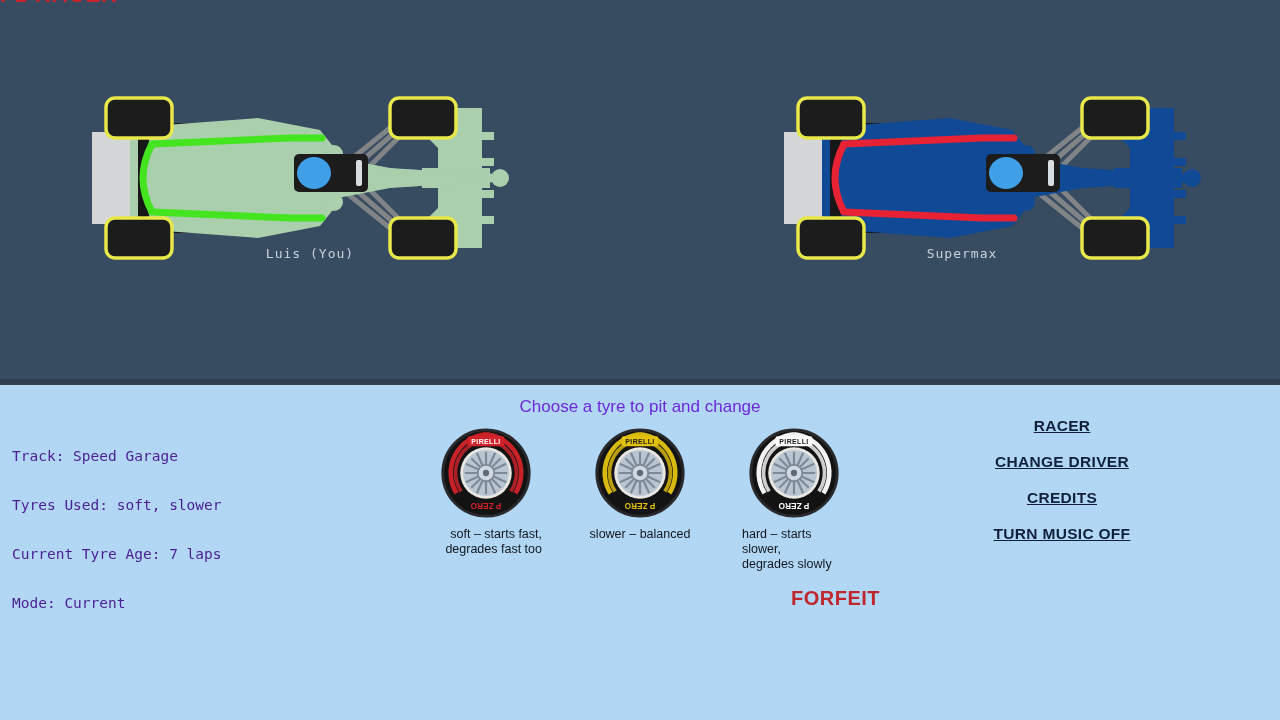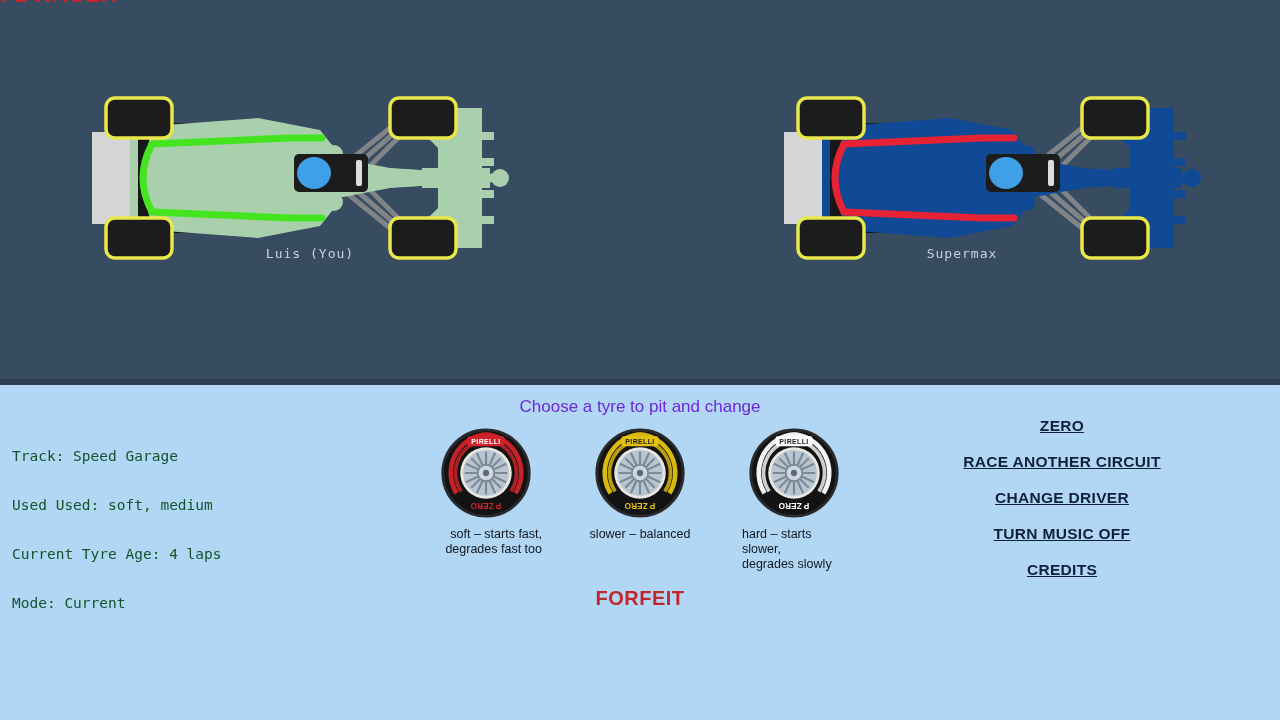--- a/index.html
+++ b/index.html
@@ -87,21 +87,21 @@
   }
 
   
   .info {
     position: absolute;
     left: 12px;
     top: 30px;
     font-family: "DejaVu Sans Mono", "Liberation Mono", monospace;
     font-size: 14.5px;
     line-height: 16.4px;
-    color: #14532d;
+    color: #4c1d95;
     white-space: pre;
   }
   .info div { height: 16.4px; }
 
   
   .chooser {
     position: absolute;
     left: 400px;
     top: 12px;
     width: 480px;
@@ -135,21 +135,21 @@
   }
   .tyre-opt.soft   .tyre-cap { text-align: right;   margin-left: 8px; }
   .tyre-opt.medium .tyre-cap { text-align: center; }
   .tyre-opt.hard   .tyre-cap { text-align: left;   margin-left: 4px; }
 
   .forfeit {
     position: absolute;
     left: 0;
     top: 190px;
     width: 480px;
-    text-align: center;
+    text-align: right;
     font-size: 20px;
     font-weight: bold;
     color: #c0272d;
     letter-spacing: 0.5px;
     cursor: pointer;
   }
 
   
   .menu {
     position: absolute;
@@ -270,22 +270,22 @@
       <div class="car-name">Supermax</div>
     </div>
 
     <div class="stage-divider"></div>
   </div>
 
   <div class="panel">
 
     <div class="info">
       <div>Track: Speed Garage</div>
-      <div>Used Used: soft, medium</div>
-      <div>Current Tyre Age: 4 laps</div>
+      <div>Tyres Used: soft, slower</div>
+      <div>Current Tyre Age: 7 laps</div>
       <div>Mode: Current</div>
     </div>
 
     <div class="chooser">
       <div class="chooser-title">Choose a tyre to pit and change</div>
 
       <div class="tyre-row">
 
         <div class="tyre-opt soft">
           <svg class="tyre-img" viewBox="0 0 100 100">
@@ -382,21 +382,20 @@
             <div>degrades slowly</div>
           </div>
         </div>
 
       </div>
 
       <div class="forfeit">FORFEIT</div>
     </div>
 
     <div class="menu">
-      <span class="menu-link">ZERO</span>
-      <span class="menu-link">RACE ANOTHER CIRCUIT</span>
+      <span class="menu-link">RACER</span>
       <span class="menu-link">CHANGE DRIVER</span>
+      <span class="menu-link">CREDITS</span>
       <span class="menu-link">TURN MUSIC OFF</span>
-      <span class="menu-link">CREDITS</span>
     </div>
 
   </div>
 </div>
 
 </body></html>

